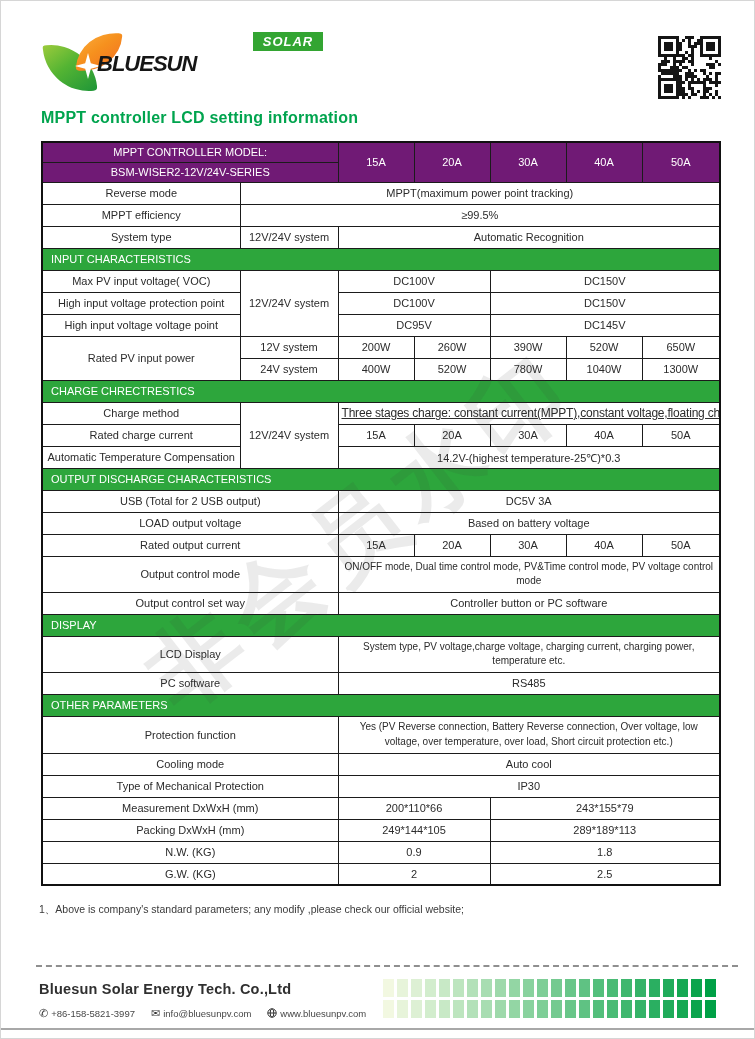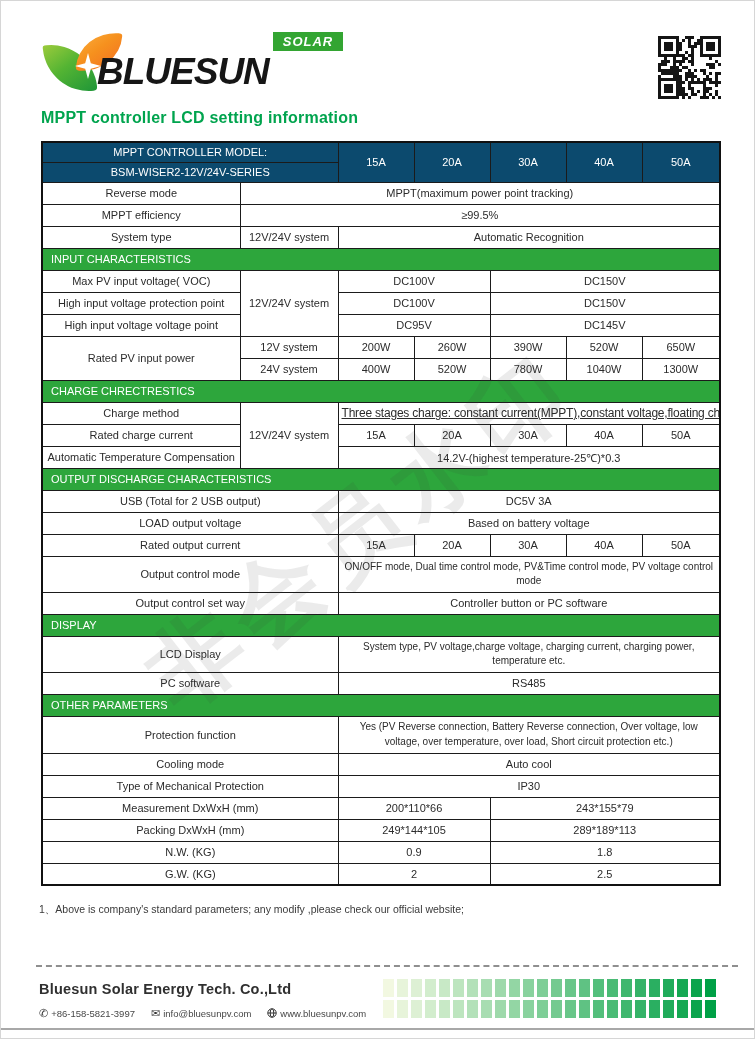--- a/index.html
+++ b/index.html
@@ -18,27 +18,27 @@
     border-radius:4% 95% 8% 95%; transform:rotate(-6deg);
   }
   .leaf-orange {
     left:36px; top:3px; width:44px; height:40px;
     background:linear-gradient(320deg,#f26a22 0%,#f6911e 55%,#fbb040 100%);
     border-radius:95% 6% 95% 8%; transform:rotate(4deg);
   }
   .sparkle { position:absolute; left:34px; top:24px; width:26px; height:26px; }
   .brand {
     position:absolute; left:56px; top:22px;
-    font-size:37px; font-weight:bold; font-style:italic; letter-spacing:-1px;
+    font-size:22px; font-weight:bold; font-style:italic; letter-spacing:-1px;
     color:#161616;
   }
   .badge {
     position:absolute; left:212px; top:3px; width:70px; height:19px;
     background:#33a532; color:#fff; font-size:13px; font-weight:bold; font-style:italic;
-    text-align:center; line-height:19px; letter-spacing:1px;margin-left:20px;
+    text-align:center; line-height:19px; letter-spacing:1px;
   }
   
   .qr { position:absolute; left:657px; top:35px; width:63px; height:63px; }
   
   .title {
     position:absolute; left:40px; top:108px;
     font-size:16px; font-weight:bold; color:#00a44e; letter-spacing:0.2px;
   }
   
   table.spec {
@@ -46,21 +46,21 @@
     border-collapse:collapse; table-layout:fixed;
     font-size:11px; color:#2b2b2b;
     border:2px solid #111;
   }
   table.spec td { border:1px solid #1b1b1b; text-align:center; vertical-align:middle; padding:1px 3px; }
   tr.r   td { height:22px; }
   tr.hdr td { height:20px; }
   tr.bar td { height:22px; }
   tr.tall  td { height:36px; }
   tr.xtall td { height:37px; }
-  td.green { background:#0c4a6e; color:#fff; }
+  td.green { background:#701a75; color:#fff; }
   tr.bar td { background:#2da63c; color:#fff; text-align:left; padding-left:8px; font-size:11px; }
   td.sm { font-size:12px; letter-spacing:-0.2px;text-decoration:underline; }
   td.nowrap { white-space:nowrap; overflow:hidden; }
   td.wrap { font-size:10px; line-height:1.45; }
   
   .watermark {
     position:absolute; left:95px; top:440px; width:600px;
     font-size:92px; letter-spacing:10px; white-space:nowrap;
     color:rgba(60,60,60,0.10); transform:rotate(-38deg); transform-origin:center;
     pointer-events:none; font-weight:bold; z-index:5;

